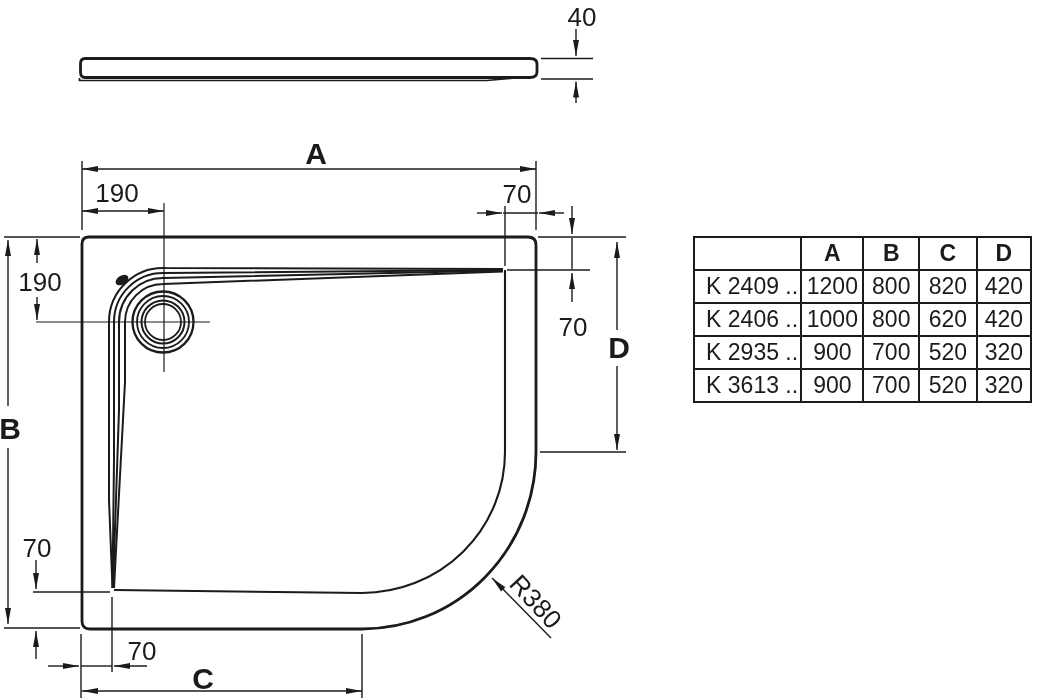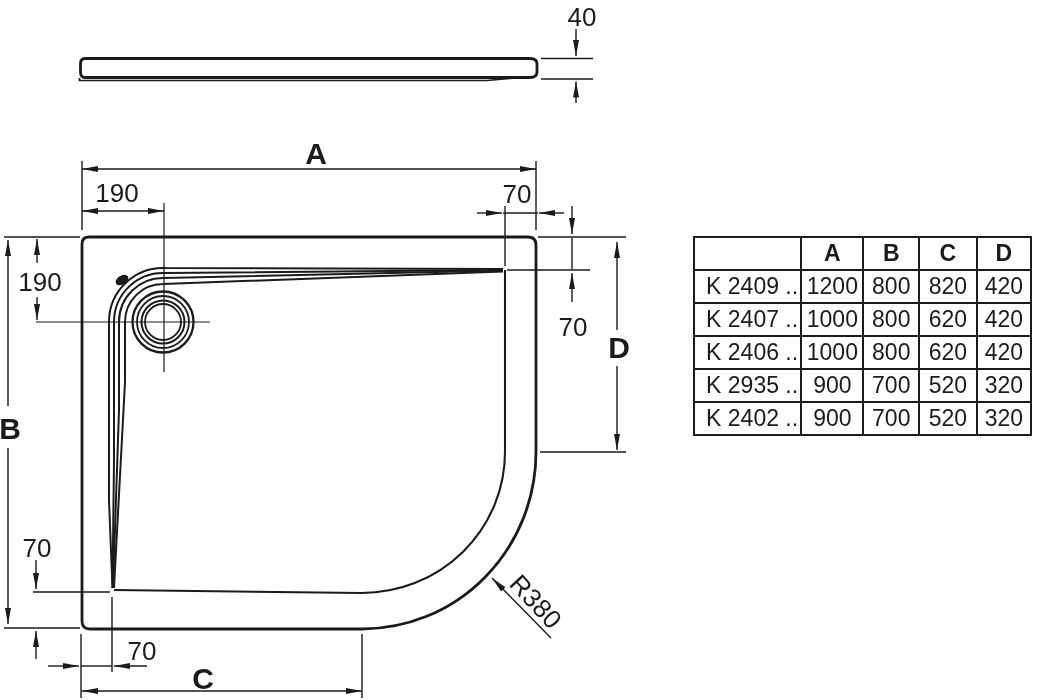--- a/index.html
+++ b/index.html
@@ -166,42 +166,35 @@
       <th>D</th>
     </tr>
     <tr>
       <td class="model">K 2409 ..</td>
       <td>1200</td>
       <td>800</td>
       <td>820</td>
       <td>420</td>
     </tr>
     <tr>
-      <td class="model">K 2407 ..</td>
-      <td>1000</td>
-      <td>800</td>
-      <td>620</td>
-      <td>420</td>
-    </tr>
-    <tr>
       <td class="model">K 2406 ..</td>
       <td>1000</td>
       <td>800</td>
       <td>620</td>
       <td>420</td>
     </tr>
     <tr>
       <td class="model">K 2935 ..</td>
       <td>900</td>
       <td>700</td>
       <td>520</td>
       <td>320</td>
     </tr>
     <tr>
-      <td class="model">K 2402 ..</td>
+      <td class="model">K 3613 ..</td>
       <td>900</td>
       <td>700</td>
       <td>520</td>
       <td>320</td>
     </tr>
   </tbody>
     </table>
 
 </div>
 

